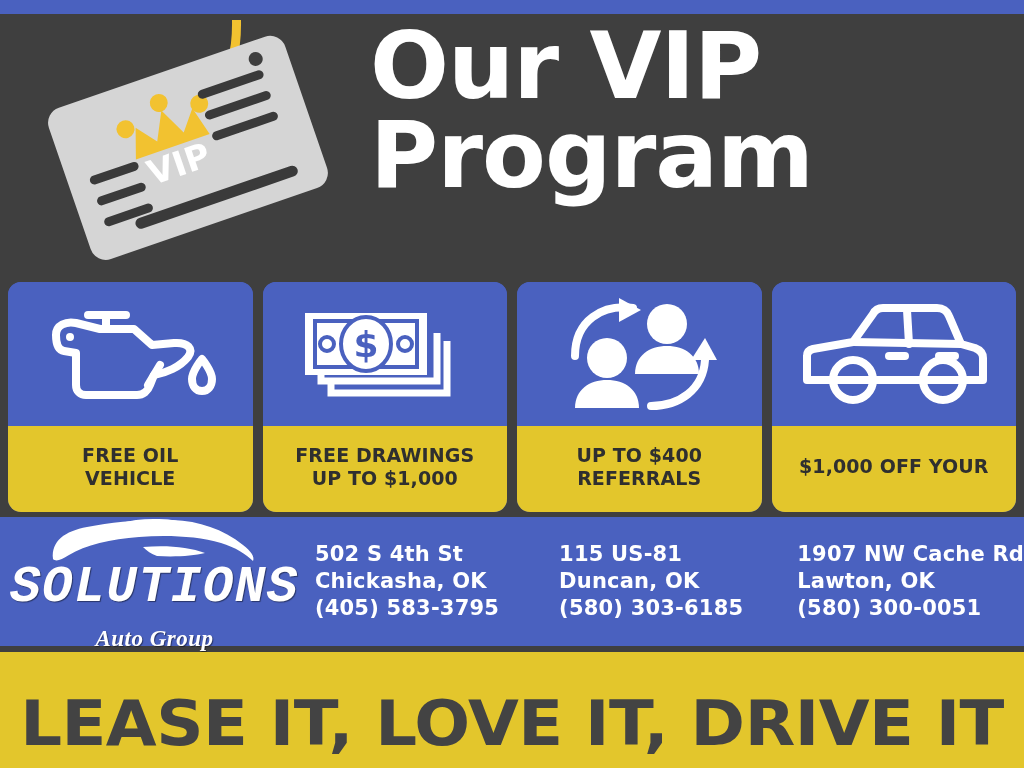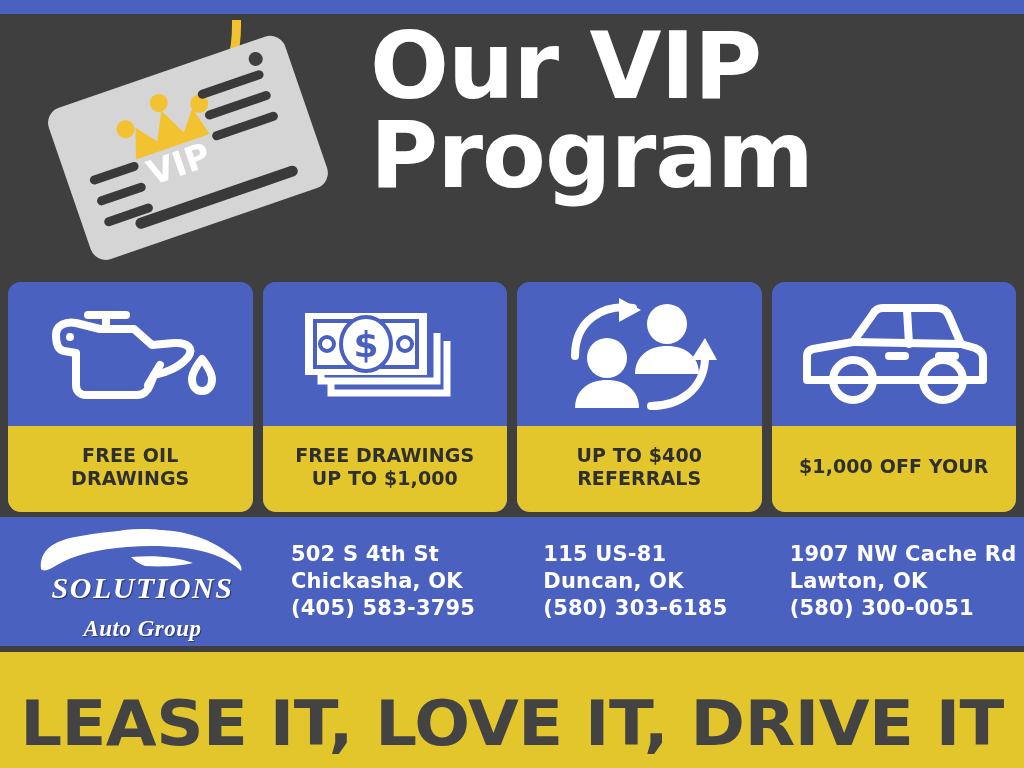--- a/index.html
+++ b/index.html
@@ -99,24 +99,24 @@
     flex:0 0 275px;
     display:flex;
     flex-direction:column;
     align-items:center;
     justify-content:center;
     padding-left:10px;
   }
   .logo-mark { display:block; }
   .logo-word {
     color:#ffffff;
-    font-family:Liberation Serif, serif;
+    font-family:Liberation Mono, monospace;
     font-weight:700;
     font-style:italic;
-    font-size:30px;
+    font-size:51px;
     letter-spacing:1.5px;
     line-height:0.98;
     text-shadow:1px 1px 1px rgba(0,0,0,0.45);
     margin-top:-2px;
   }
   .logo-sub {
     color:#ffffff;
     font-family:"Liberation Serif", serif;
     font-weight:700;
     font-style:italic;
@@ -229,21 +229,21 @@
             <line x1="64" y1="28" x2="64" y2="14"></line>
             <line x1="46" y1="14" x2="84" y2="14"></line>
             <path d="M106 84 L118 64"></path>
             <path d="M160 58 C160 58 150 70 150 78 C150 85 154 90 160 90 C166 90 170 85 170 78 C170 70 160 58 160 58 Z"></path>
           </g>
           <circle cx="28" cy="36" r="4" fill="#ffffff"></circle>
         </svg>
       </div>
       <div class="card-label">
         <span>FREE OIL</span>
-        <span>DRAWINGS</span>
+        <span>VEHICLE</span>
       </div>
     </div>
 
     <div class="card">
       <div class="card-icon">
         <svg width="180" height="110" viewBox="0 0 180 110" xmlns="http://www.w3.org/2000/svg">
 
           <g fill="none" stroke="#ffffff" stroke-width="7">
             <path d="M36 84 L36 94 L152 94 L152 42"></path>
             <path d="M26 70 L26 82 L142 82 L142 34"></path>

